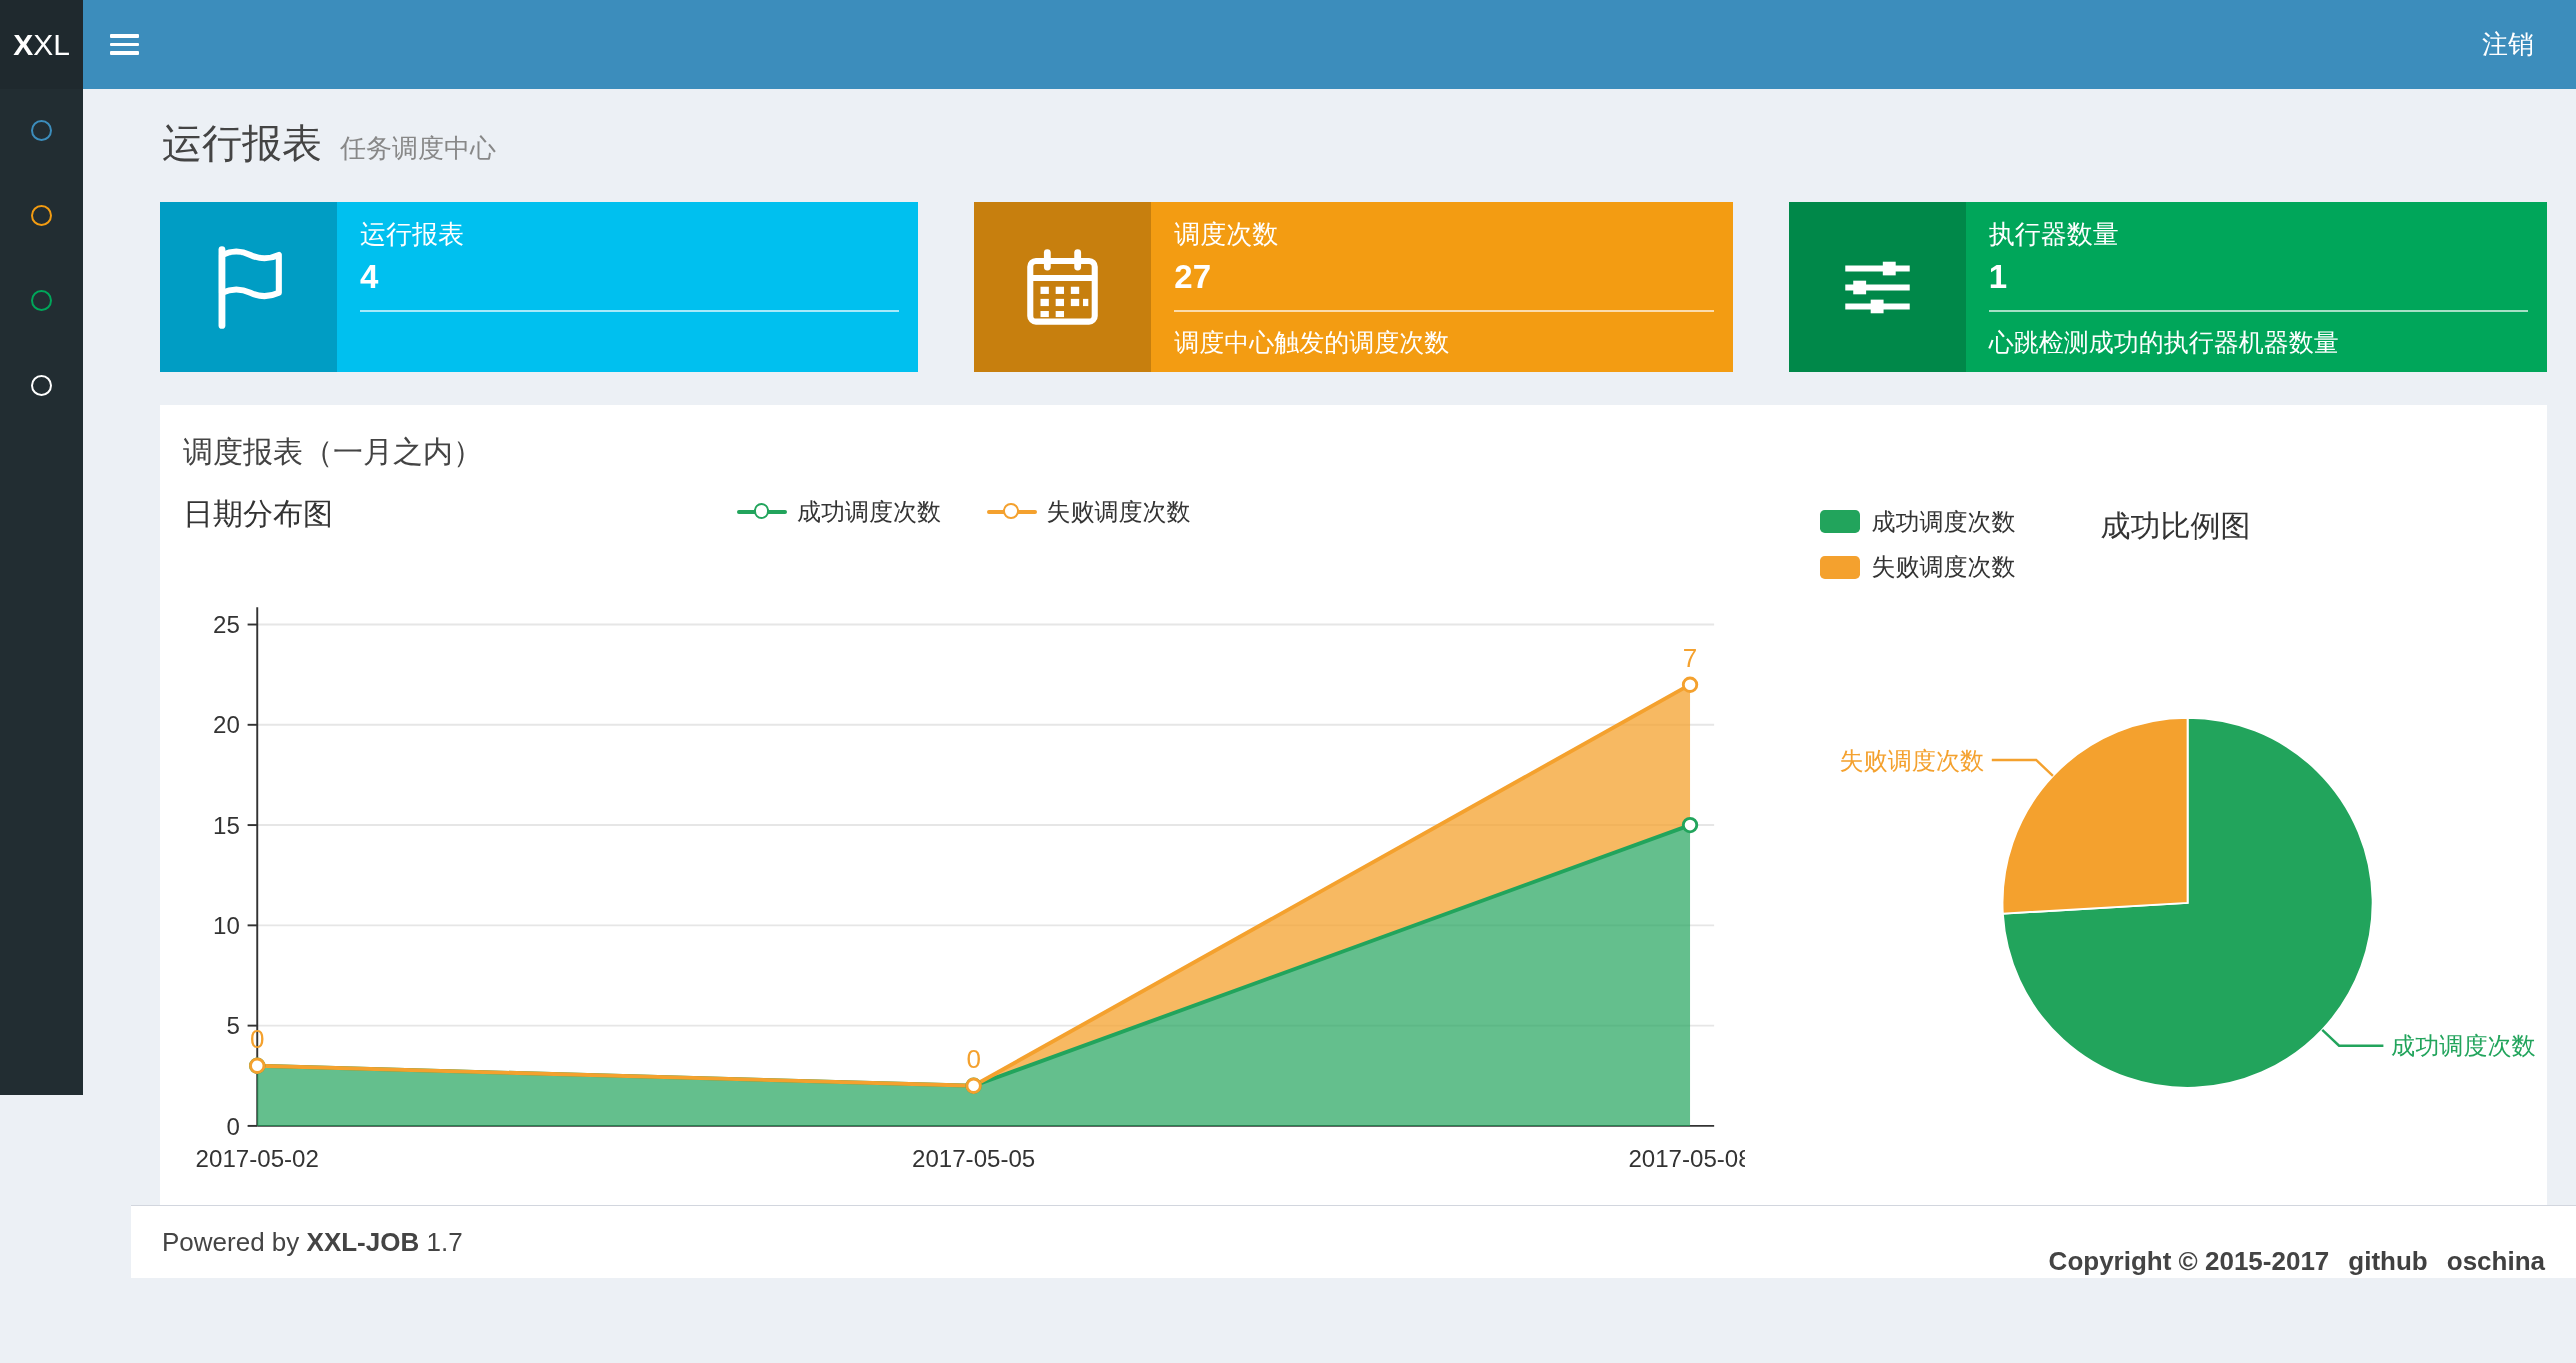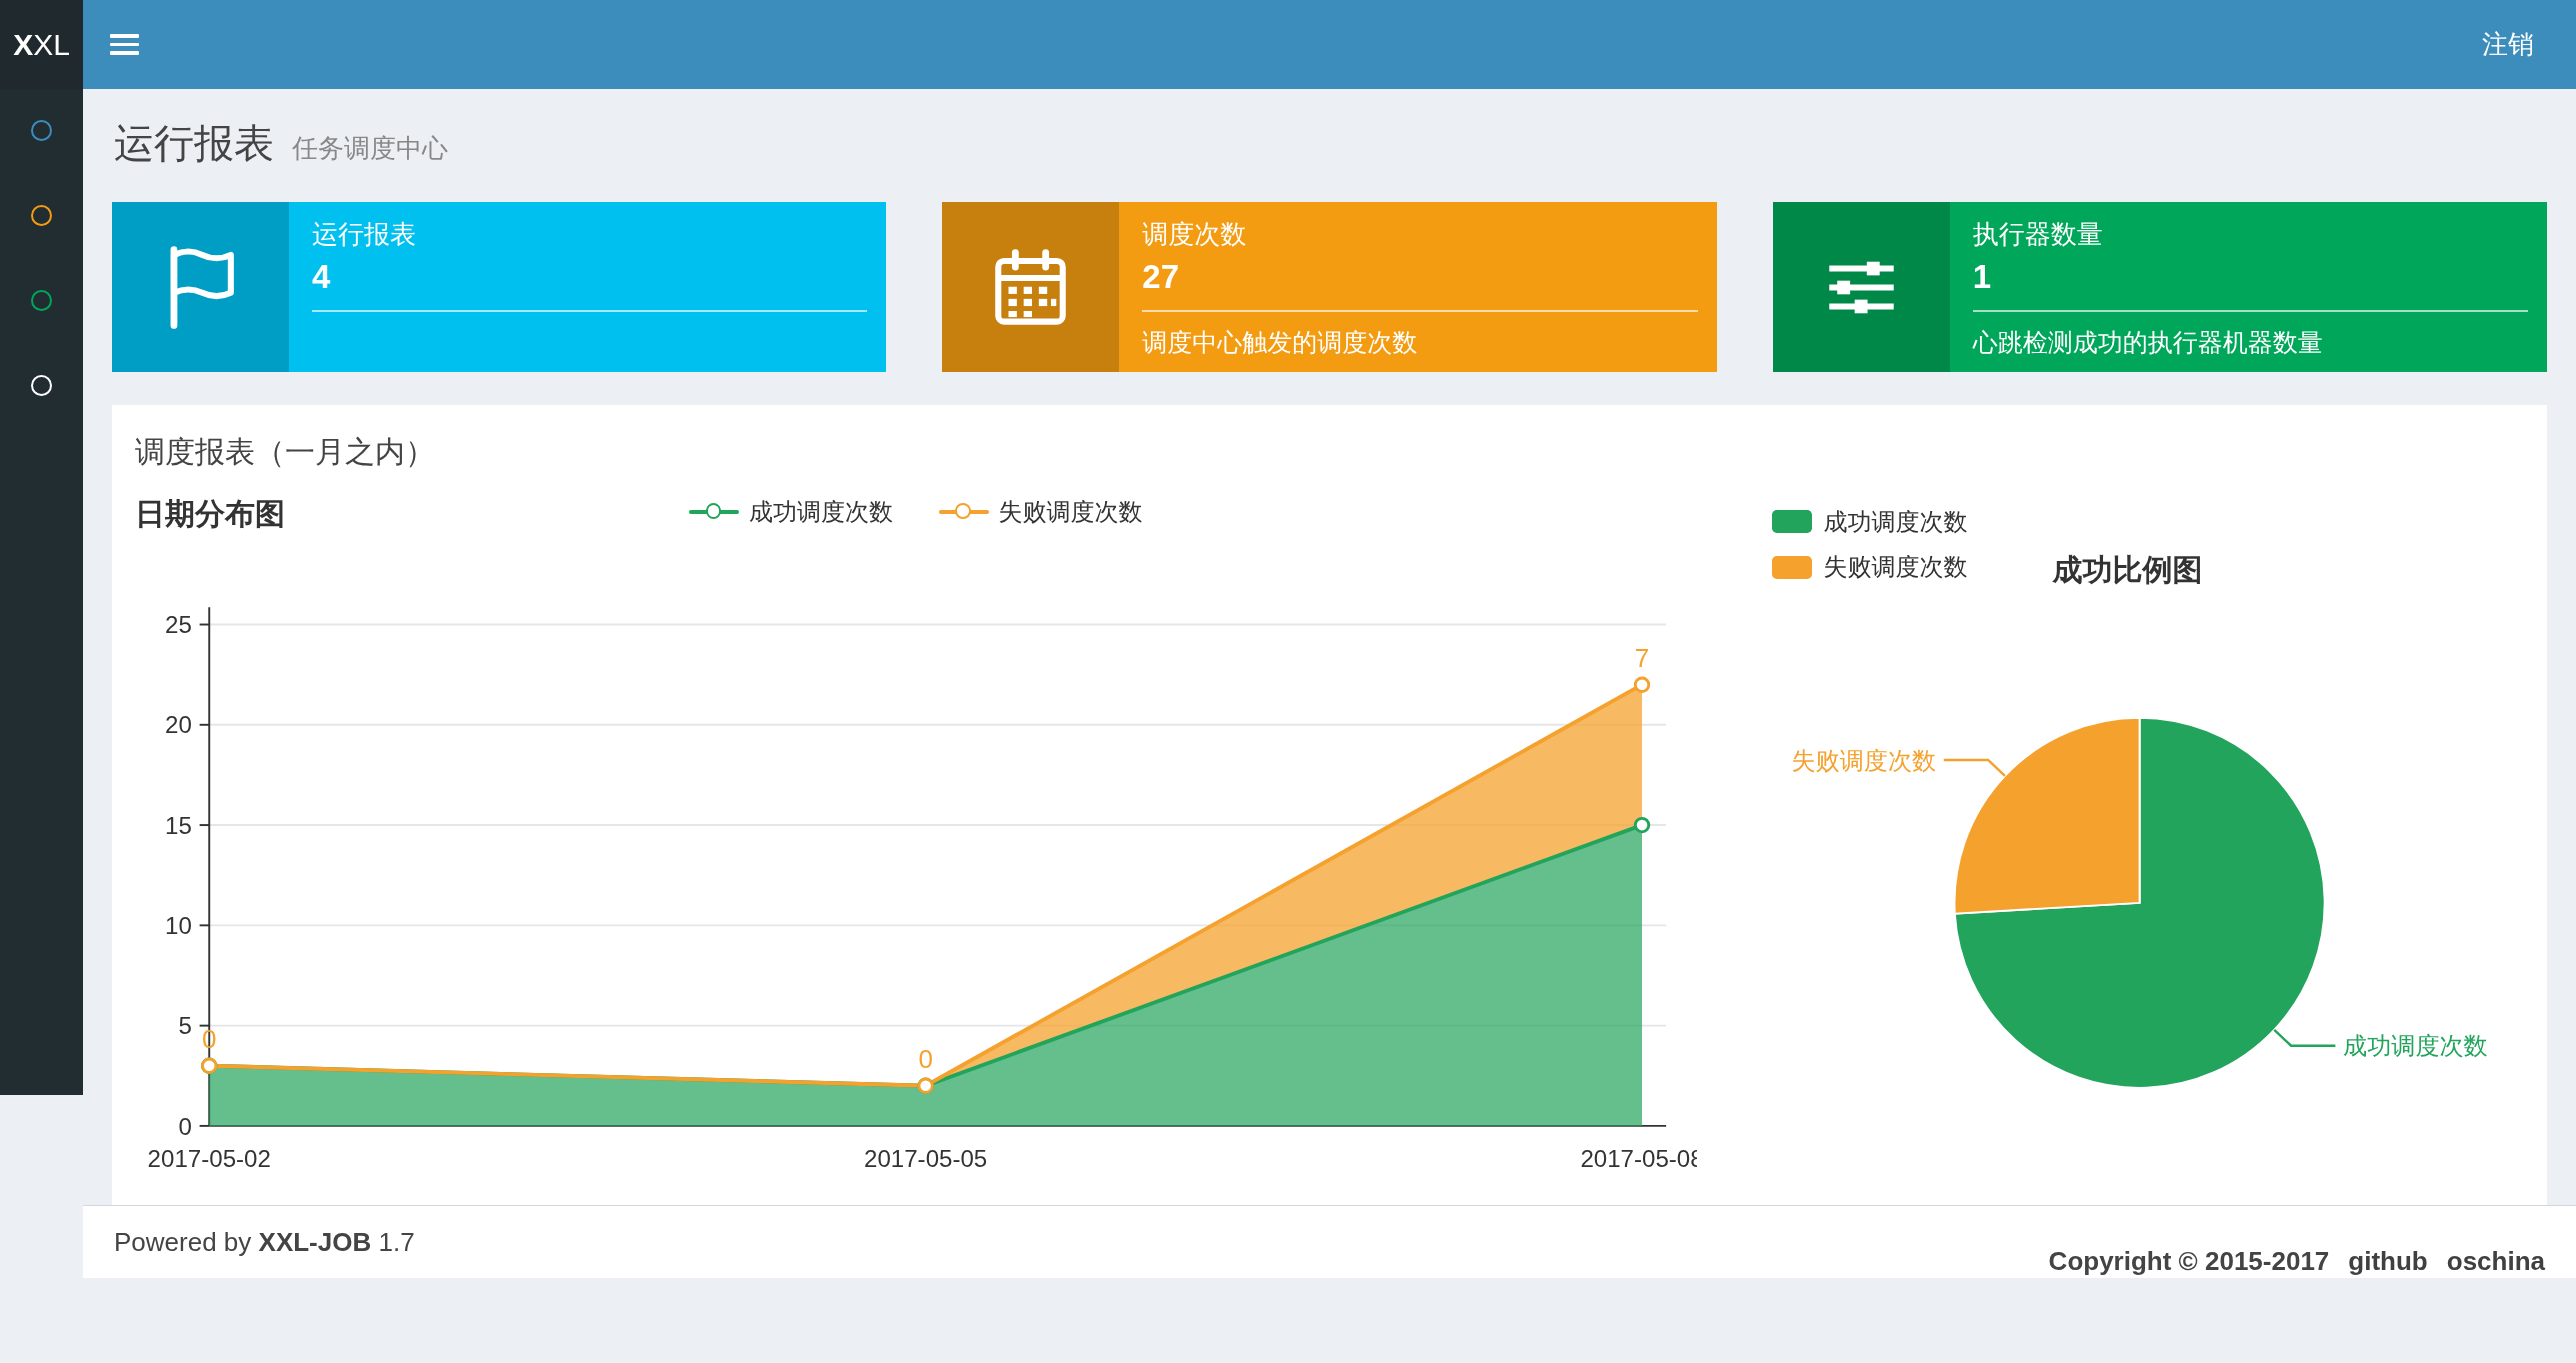--- a/index.html
+++ b/index.html
@@ -11,21 +11,21 @@
   .logo { width:83px; background:#1f292e; color:#fff; display:flex; align-items:center;
     justify-content:center; font-size:30px; cursor:pointer; }
   .logo b { font-weight:bold; }
   .nav { flex:1; display:flex; align-items:center; justify-content:space-between; }
   .toggle { width:83px; height:89px; border:none; background:transparent; cursor:pointer;
     display:flex; align-items:center; justify-content:center; }
   .hamburger i { display:block; width:29px; height:3.9px; background:#fff; margin:4.8px 0; border-radius:1px; }
   .logout { color:#fff; font-size:26px; margin-right:42px; cursor:pointer; text-decoration:none; }
 
   
-  .row { display:flex; height:1006px; }
+  .row { display:flex; height:1006px;gap:48px; }
   .sidebar { width:83px; display:flex; flex-direction:column; align-items:center; padding-top:31px; }
   .dot { width:21px; height:21px; border:2.9px solid #fff; border-radius:50%; margin-bottom:64px; cursor:pointer; }
 
   main { flex:1; display:flex; flex-direction:column; background:#ecf0f5; min-width:0; }
 
   .content-header { margin:27px 31px 0; }
   .h1 { font-size:40px; color:#444; font-weight:500; }
   .sub { font-size:26px; color:#888; margin-left:13.5px; }
 
   
@@ -38,21 +38,21 @@
   .ibox-value { font-size:33px; font-weight:bold; margin-top:5.8px; }
   .ibox-divider { border-top:2.9px solid rgba(255,255,255,0.65); margin-top:13.5px; }
   .ibox-desc { font-size:25px; margin-top:14.5px; }
 
   
   .panel { margin:33px 29px 0; background:#fff; padding:27px 23px; height:800px; }
   .panel-title { font-size:30px; color:#444; }
   .charts { display:flex; margin-top:21px; }
   .chart-left { width:1562px; }
   .chart-head { position:relative; height:60px; }
-  .chart-title { font-size:30px; font-weight:bold; color:#333;margin-top:44px; }
+  .chart-title { font-size:30px; font-weight:normal; color:#333; }
   .line-legend { position:absolute; left:0; right:0; top:1.9px; display:flex; justify-content:center; gap:46px; }
   .litem { display:flex; align-items:center; gap:9.6px; cursor:pointer; }
   .lmark { position:relative; width:50px; height:19px; display:inline-block; }
   .lmark::before { content:""; position:absolute; left:0; top:7.7px; width:50px; height:3.9px;
     background:currentColor; border-radius:1.9px; }
   .lmark::after { content:""; position:absolute; left:16.4px; top:1px; width:11.6px; height:11.6px;
     border:2.9px solid currentColor; border-radius:50%; background:#fff; }
   .ltext { font-size:24px; color:#333; }
 
   .chart-right { flex:1; }

